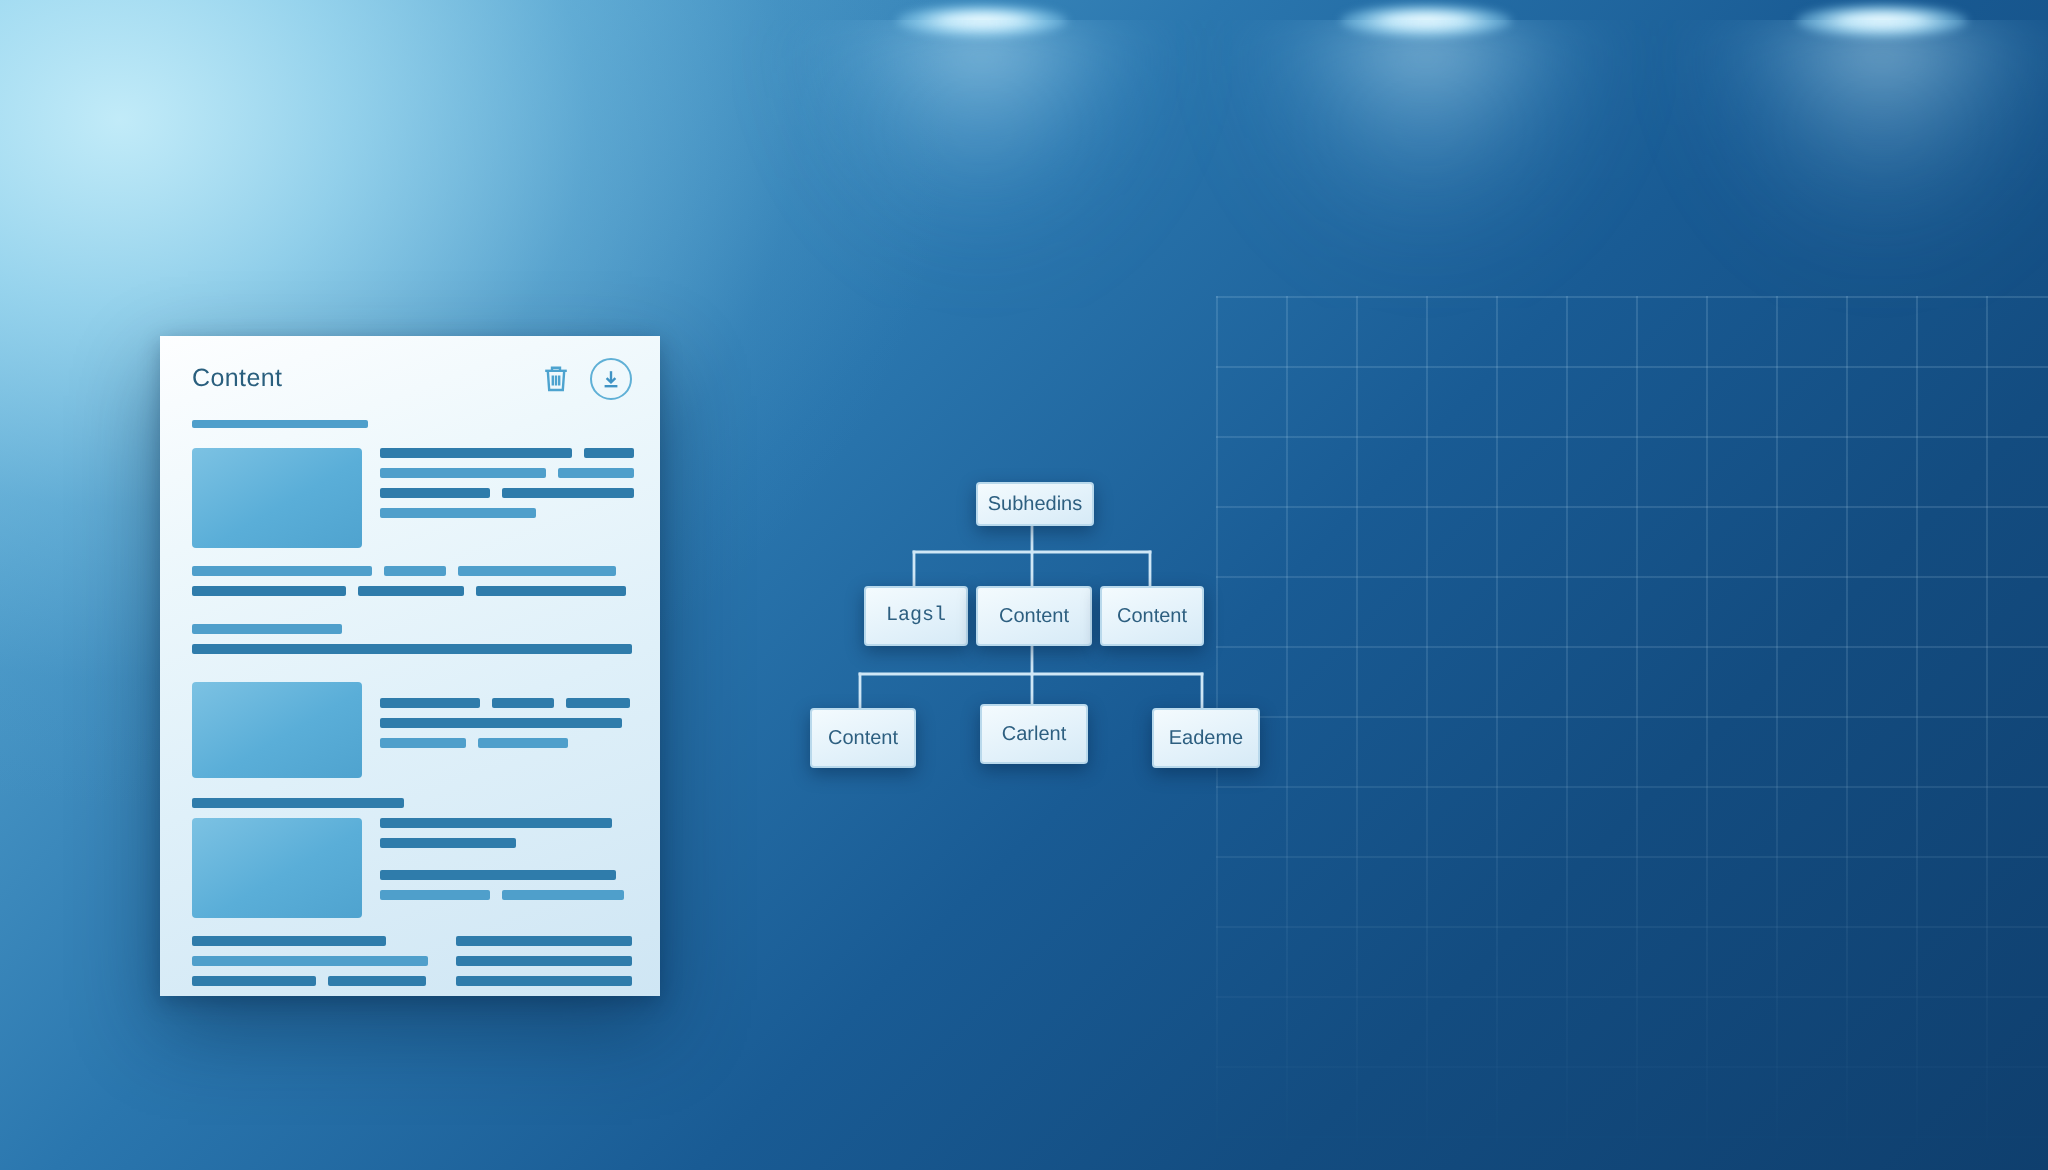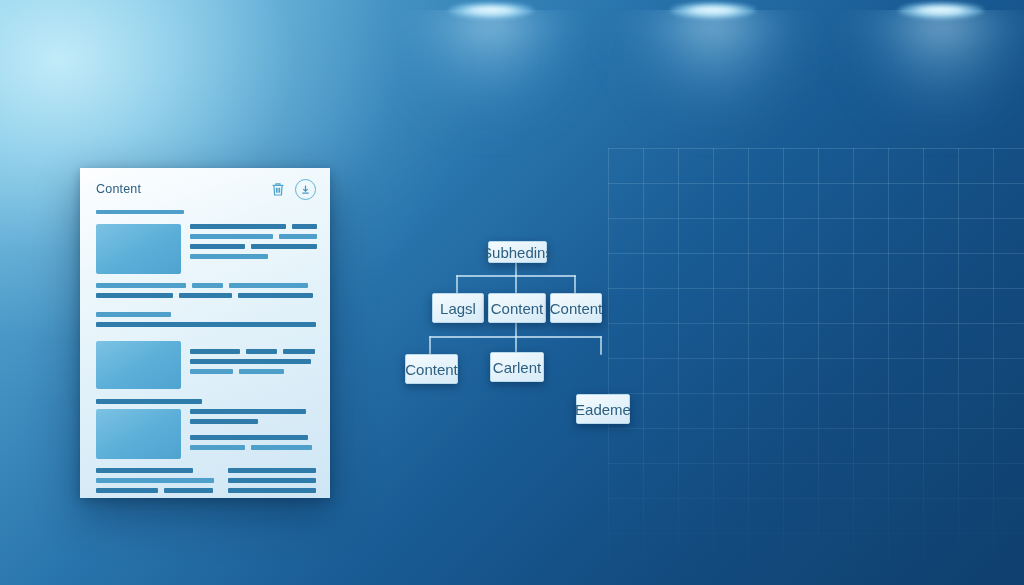--- a/index.html
+++ b/index.html
@@ -118,21 +118,21 @@
   .tree { position: absolute; left: 380px; top: 220px; width: 280px; height: 175px; }
   .tree svg { position: absolute; left: 0; top: 0; overflow: visible; }
   .node {
     position: absolute;
     display: flex;
     align-items: center;
     justify-content: center;
     background: linear-gradient(160deg, #f4fbfe 0%, #e2f1fa 60%, #d6eaf6 100%);
     border: 1px solid #b9d9ec;
     border-radius: 2px;
-    font-size: 15px;
+    font-size: 10px;
     color: #2d5f80;
     box-shadow: 0 3px 9px rgba(3,26,54,0.40);
     white-space: nowrap;
     text-align: center;
   }
 </style>
 </head>
 <body>
 
 <div id="stage">
@@ -282,34 +282,34 @@
       <path d="M50 117 H 221"></path>
       <path d="M50 117 V 134"></path>
       <path d="M136 117 V 134"></path>
       <path d="M221 117 V 134"></path>
     </svg>
 
     <div class="node" style="left:108px; top:21px; width:57px; height:20px;">
       <span>Subhedins</span>
     </div>
 
-    <div class="node" style="left:52px; top:73px; width:50px; height:28px;">
+    <div class="node" style="left:52px; top:73px; width:50px; height:28px;font-family:Liberation Mono, monospace;">
       <span>Lagsl</span>
     </div>
     <div class="node" style="left:108px; top:73px; width:56px; height:28px;">
       <span>Content</span>
     </div>
     <div class="node" style="left:170px; top:73px; width:50px; height:28px;">
       <span>Content</span>
     </div>
 
     <div class="node" style="left:25px; top:134px; width:51px; height:28px;">
       <span>Content</span>
     </div>
     <div class="node" style="left:110px; top:132px; width:52px; height:28px;">
       <span>Carlent</span>
     </div>
-    <div class="node" style="left:196px; top:134px; width:52px; height:28px;margin-top:40px;">
+    <div class="node" style="left:196px; top:134px; width:52px; height:28px;">
       <span>Eademe</span>
     </div>
   </div>
 
 </div>
 
 </body></html>

